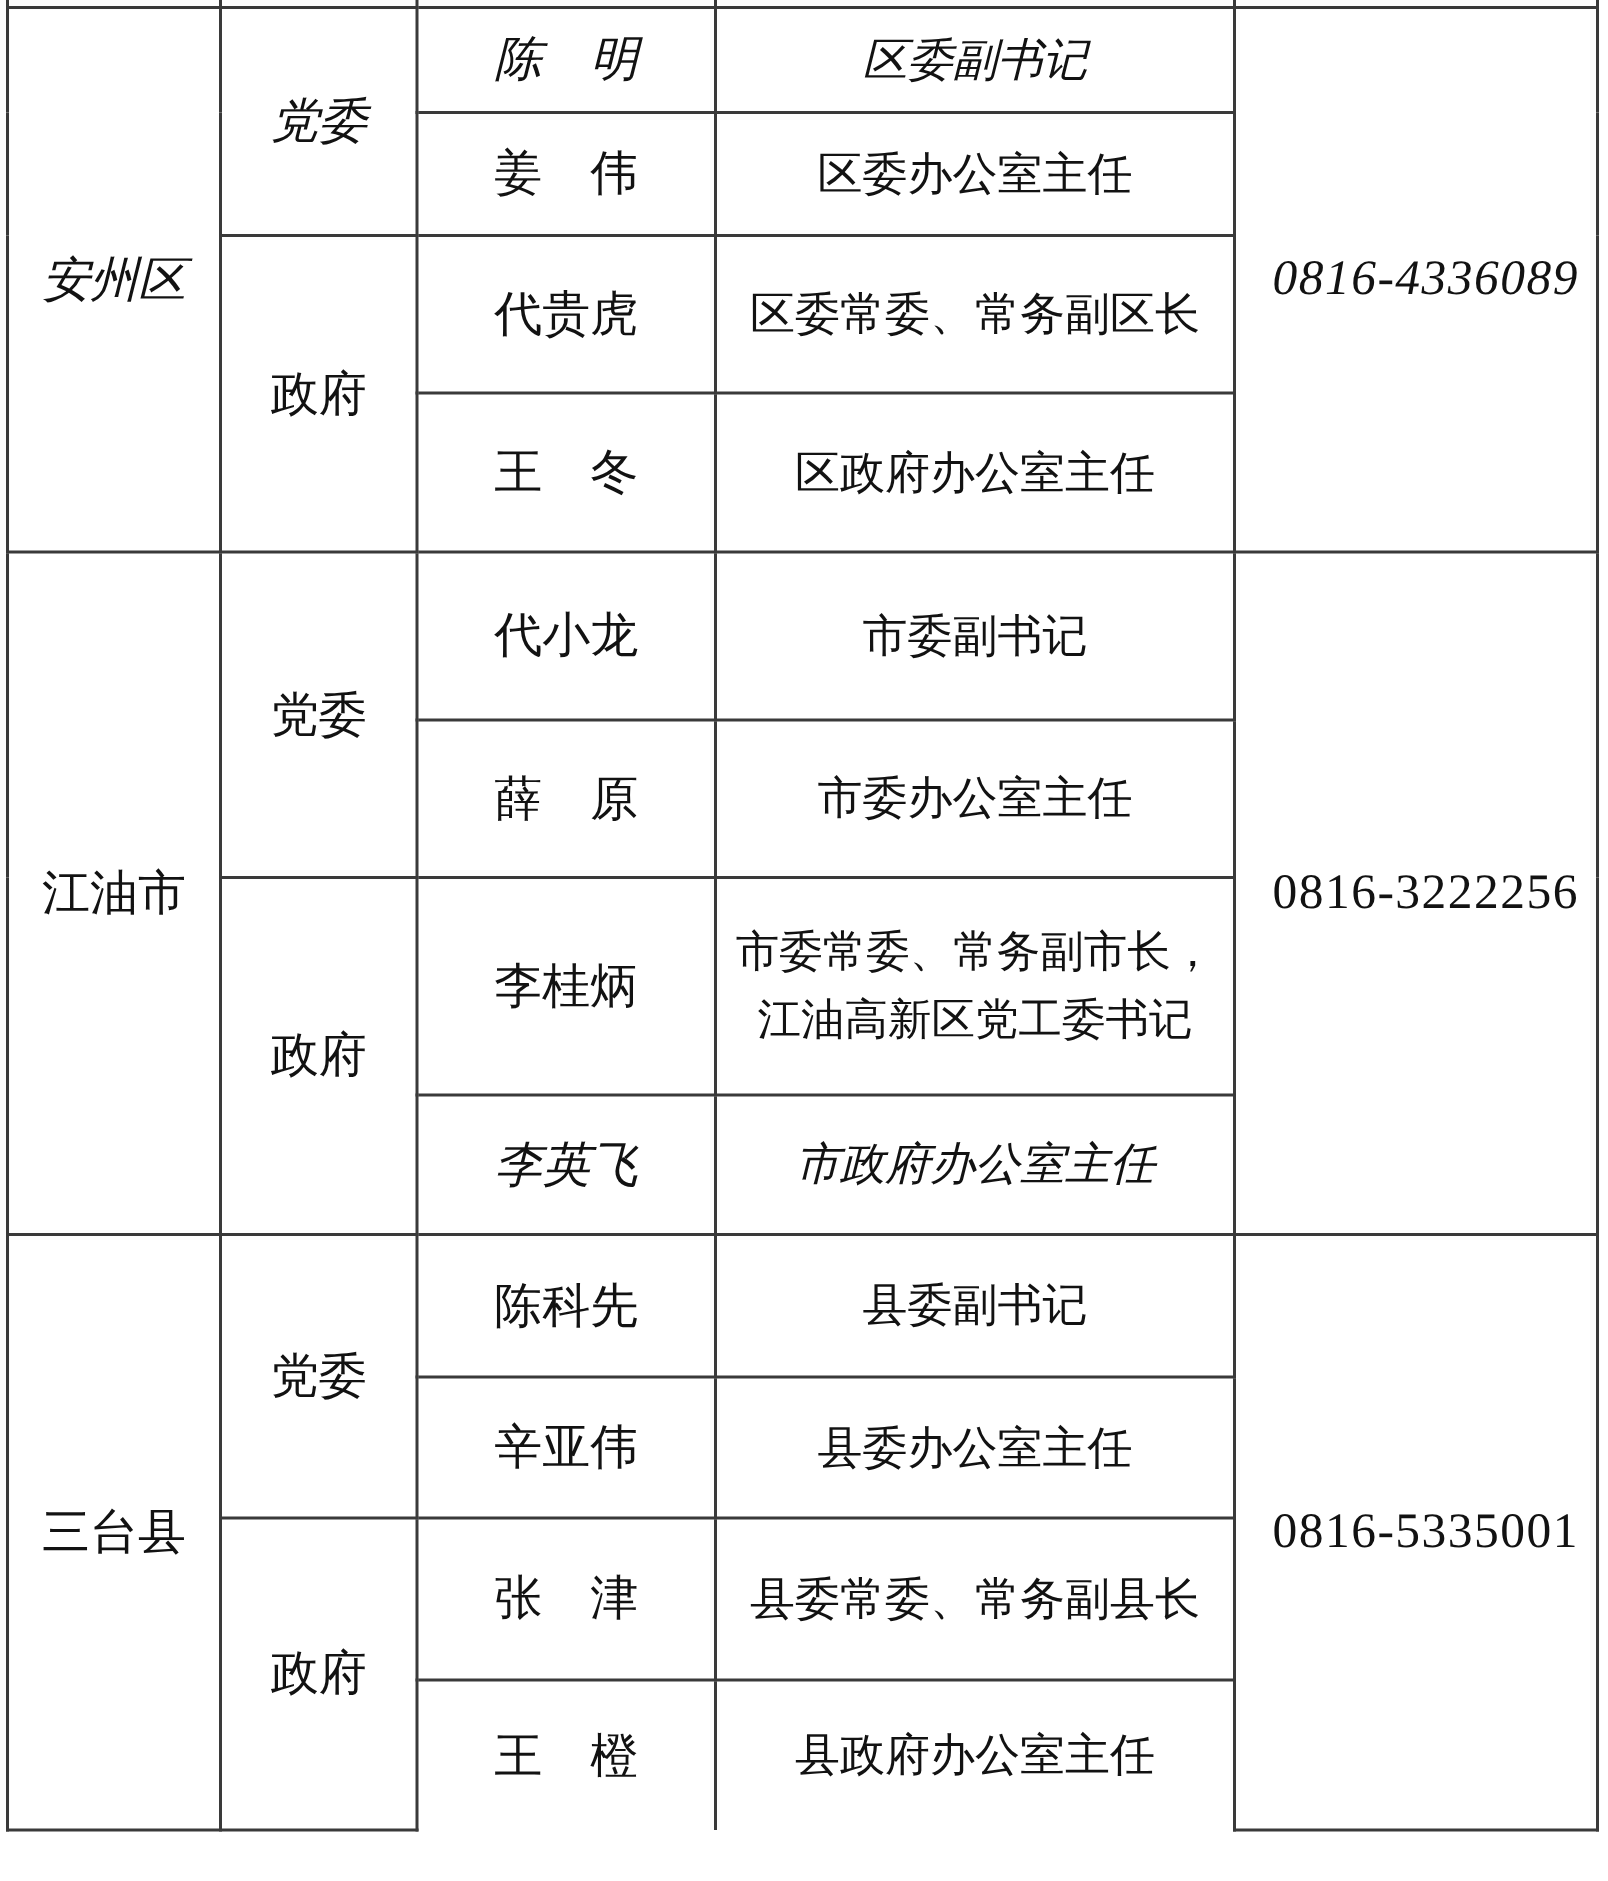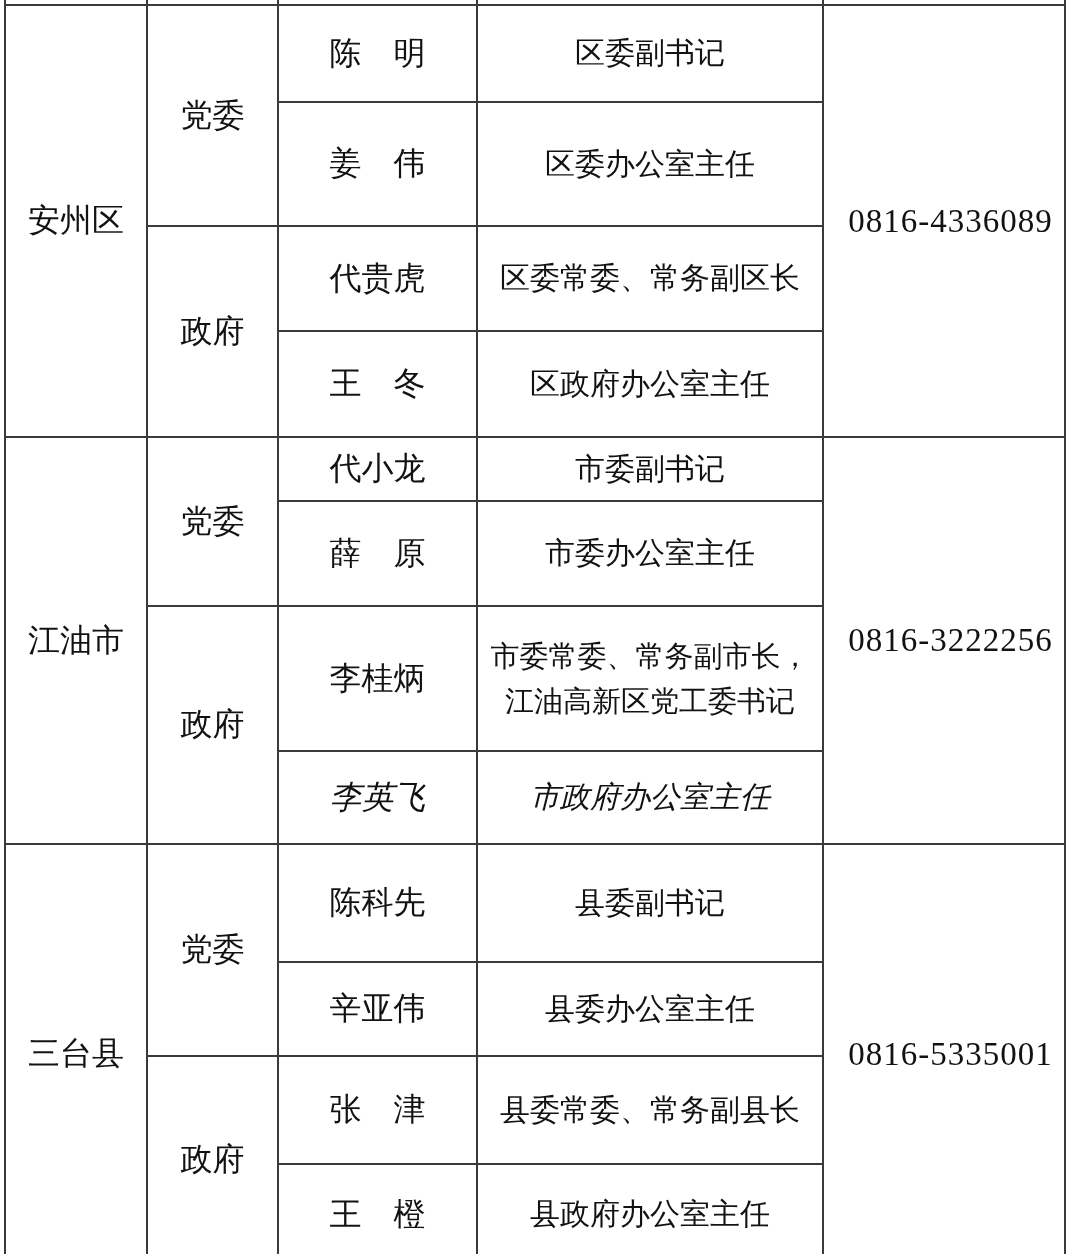--- a/index.html
+++ b/index.html
@@ -33,29 +33,29 @@
 
   tr.sliver td { border-top: none; height: 5px; border-bottom-width: 2px; }
   tr.last-row td { border-bottom: none; }
 
   .region, .org, .name { font-size: 32px; }
   .pos { font-size: 30px; padding: 0 6px; }
   .pos.two-line { font-size: 29px; line-height: 1.55; padding: 16px 8px; }
   .phone { font-size: 33px; letter-spacing: 1px; padding-left: 13px; }
 
   
-  tr.r1a td { height: 97px; }
-  tr.r1b td { height: 124px; }
+  tr.r1a td { height: 70px; font-style: italic; }
+  tr.r1b td { height: 82px; }
   tr.r1c td { height: 105px; }
   tr.r1d td { height: 106px; text-align: center; }
-  tr.r2a td { height: 64px; }
+  tr.r2a td { height: 112px; }
   tr.r2b td { height: 105px; }
   tr.r2c td { height: 145px; }
   tr.r2d td { height: 93px; font-style: italic; }
-  tr.r3a td { height: 118px; }
+  tr.r3a td { height: 95px; }
   tr.r3b td { height: 94px; margin-top: 40px; }
   tr.r3c td { height: 108px; }
   tr.r3d td { height: 100px; }
 </style>
 </head>
 <body>
 
 <div class="page">
   <table class="contacts">
     <colgroup>

